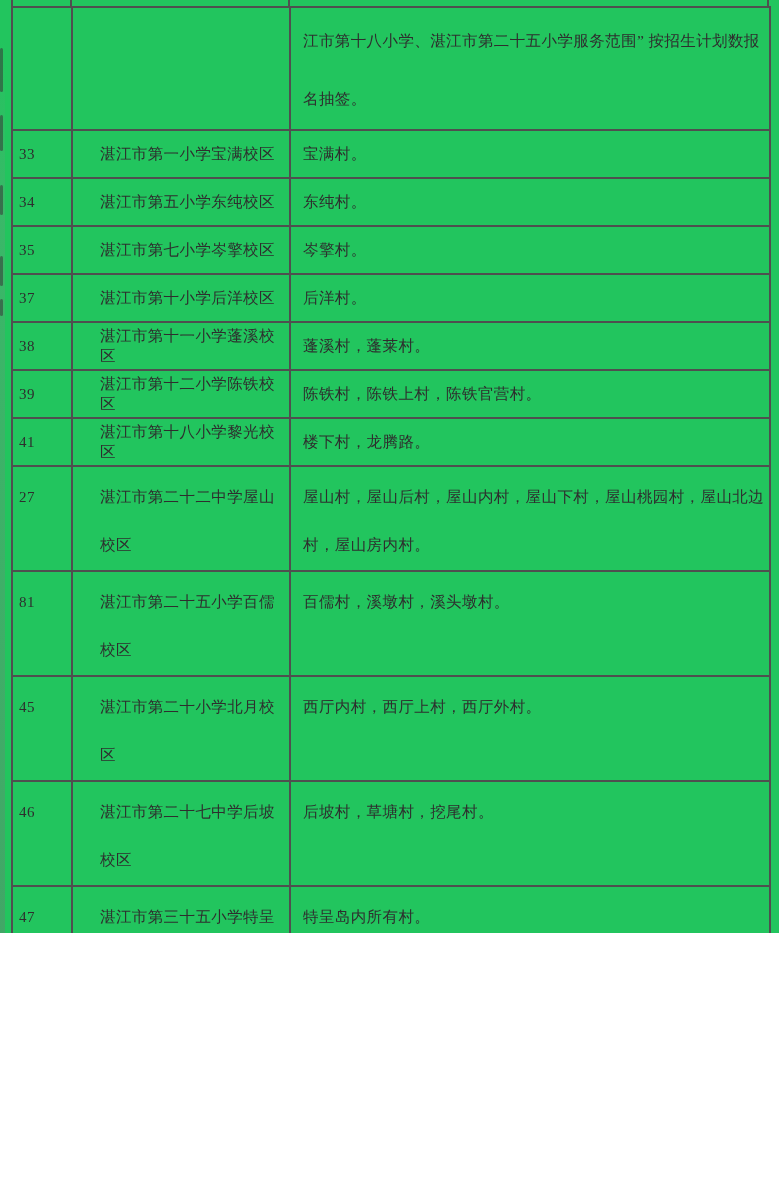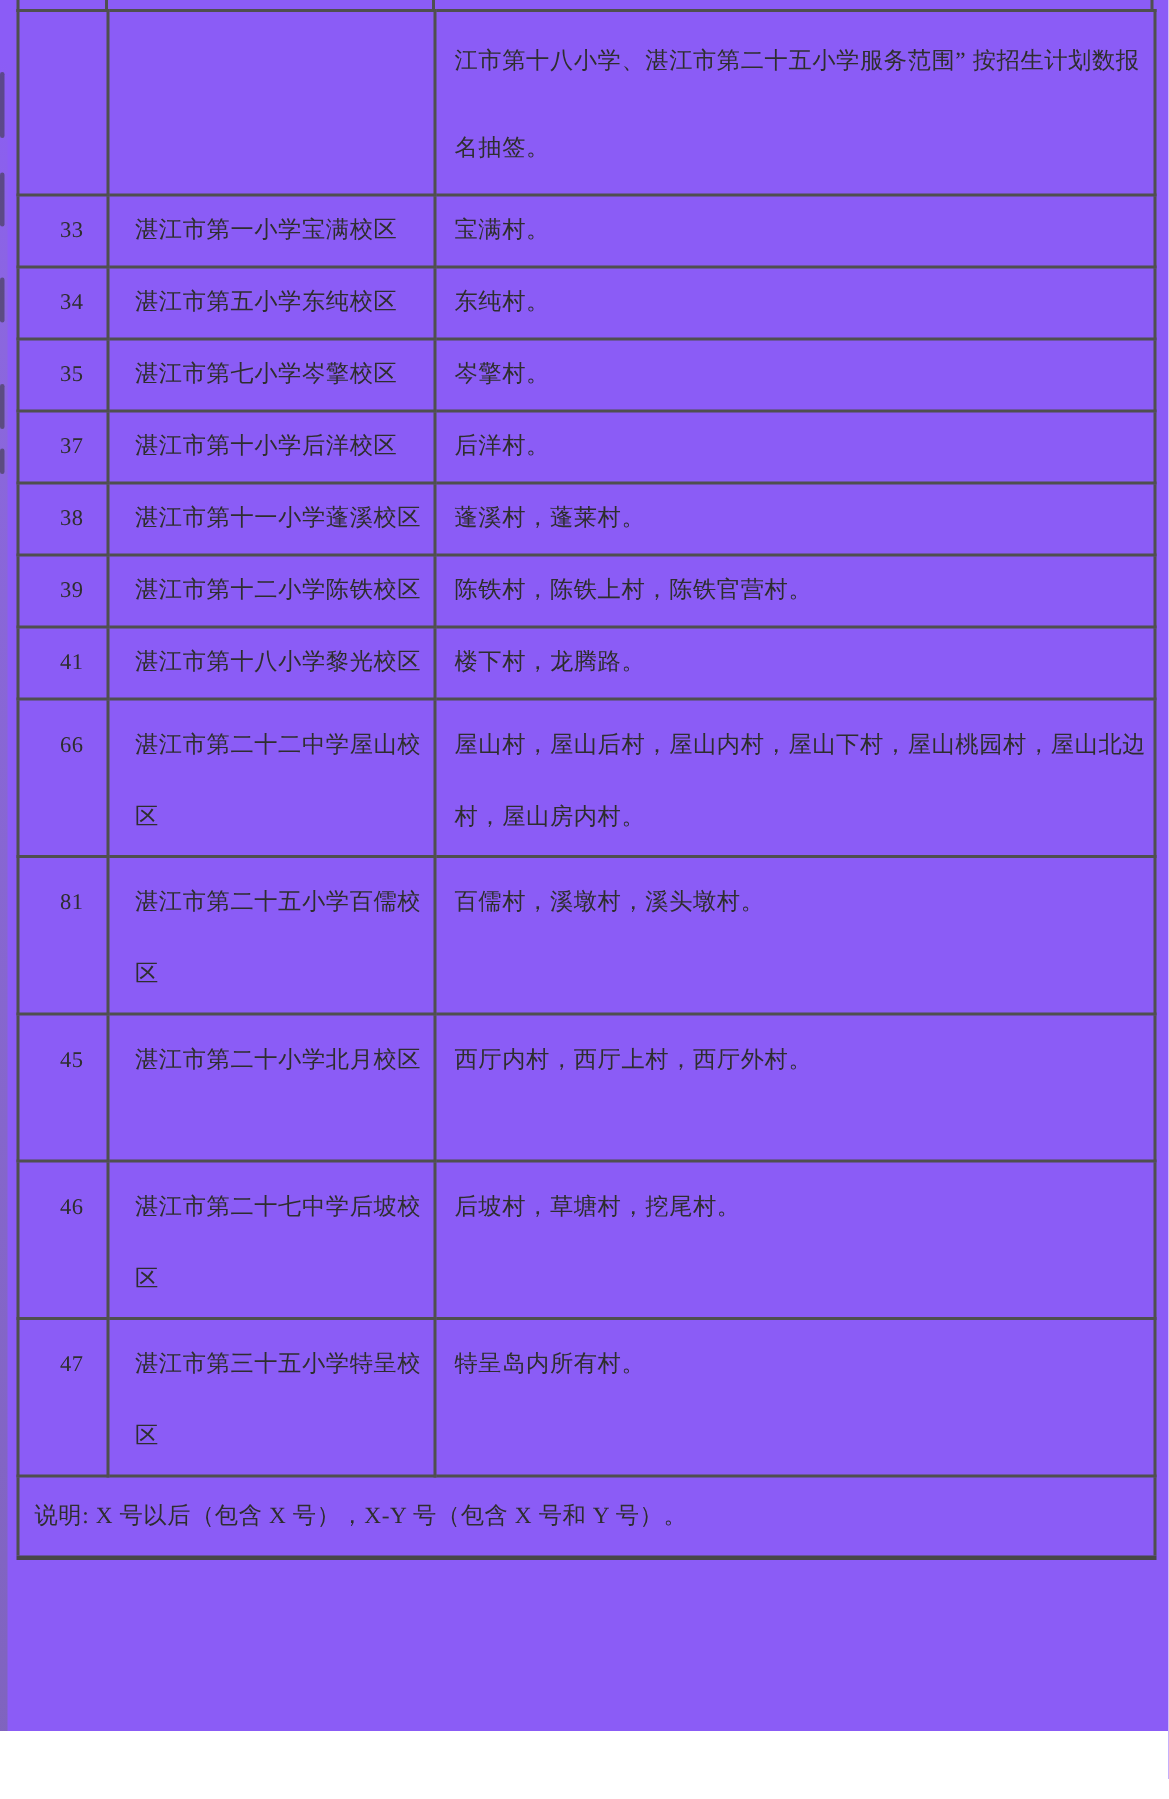--- a/index.html
+++ b/index.html
@@ -1,19 +1,19 @@
 <!DOCTYPE html>
 <html><head>
 <meta charset="utf-8">
 <style>
   html,body{margin:0;padding:0;background:#ffffff;}
   .page{
     position:relative;
-    width:779px;height:1154px;
-    background:#8b5cf6;
+    width:779px;height:933px;
+    background:#22c55e;
     overflow:hidden;
     font-family:"Liberation Serif","DejaVu Serif",serif;
     color:#2e2e2e;
   }
   table.doc-table{
     position:absolute;left:11px;top:6px;
     width:758px;
     border-collapse:collapse;
     table-layout:fixed;
   }
@@ -28,22 +28,22 @@
     color:#2e2e2e;
   }
   tr.r-cont{height:100px;}
   tr.r-cont td{vertical-align:top;line-height:58px;padding-top:4px;}
   tr.r-single{height:48px;}
   tr.r-single td{vertical-align:middle;line-height:20px;}
   tr.r-tall{height:98px;}
   tr.r-tall td{vertical-align:top;line-height:48px;padding-top:6px;}
   tr.r-note{height:54px;}
   tr.r-note td{vertical-align:middle;line-height:20px;padding-left:10px;border-bottom:3px solid #474747;}
-  td.c-no{padding-left:27px;font-size:15px;}
-  td.c-school{padding-left:17px;padding-right:0;}
+  td.c-no{padding-left:6px;font-size:15px;}
+  td.c-school{padding-left:27px;padding-right:0;}
   td.c-area{padding-left:12px;padding-right:2px;}
   
   .stub{position:absolute;top:0;width:2px;height:8px;background:#4f4f4f;}
   
   .edge-band{
     position:absolute;left:0;top:40px;width:5px;height:1159px;
     background:linear-gradient(to bottom,
       rgba(150,150,150,0) 0%,
       rgba(140,140,140,.22) 15%,
       rgba(122,122,122,.34) 60%,
@@ -104,21 +104,21 @@
     <td class="c-no">39</td>
     <td class="c-school">湛江市第十二小学陈铁校区</td>
     <td class="c-area">陈铁村，陈铁上村，陈铁官营村。</td>
   </tr>
         <tr class="r-single">
     <td class="c-no">41</td>
     <td class="c-school">湛江市第十八小学黎光校区</td>
     <td class="c-area">楼下村，龙腾路。</td>
   </tr>
         <tr class="r-tall">
-    <td class="c-no">66</td>
+    <td class="c-no">27</td>
     <td class="c-school">湛江市第二十二中学屋山校区</td>
     <td class="c-area">屋山村，屋山后村，屋山内村，屋山下村，屋山桃园村，屋山北边村，屋山房内村。</td>
   </tr>
         <tr class="r-tall">
     <td class="c-no">81</td>
     <td class="c-school">湛江市第二十五小学百儒校区</td>
     <td class="c-area">百儒村，溪墩村，溪头墩村。</td>
   </tr>
         <tr class="r-tall">
     <td class="c-no">45</td>

